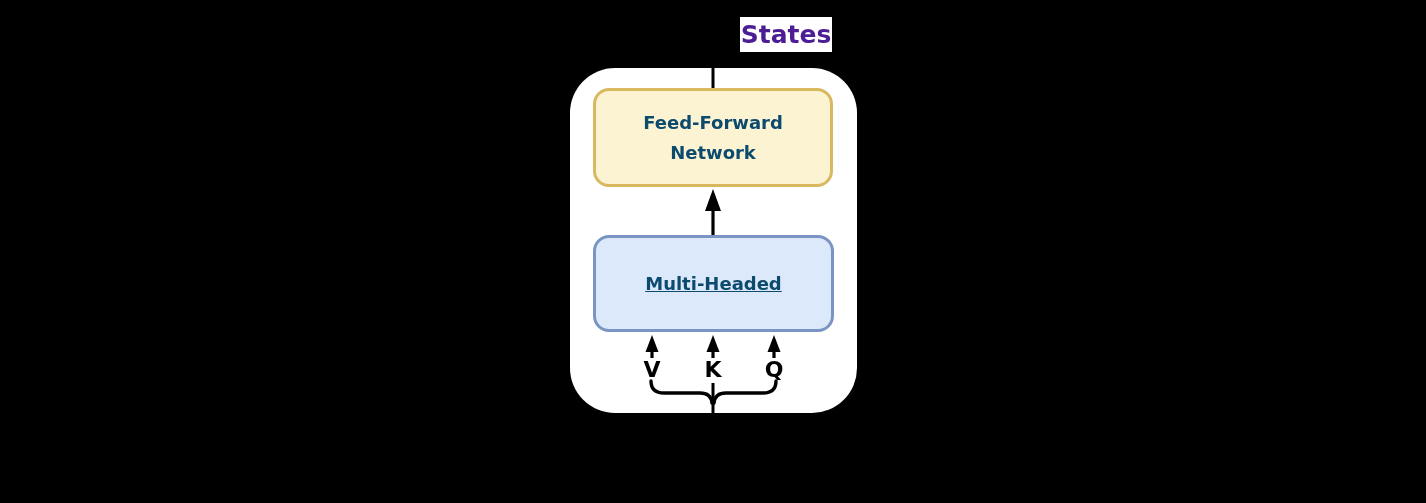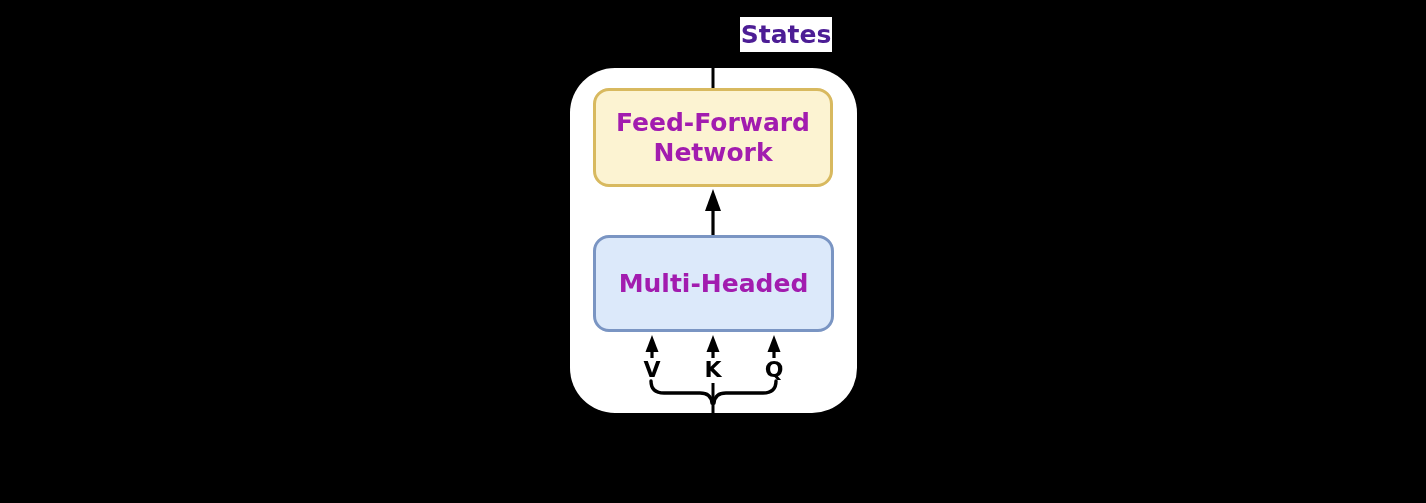--- a/index.html
+++ b/index.html
@@ -36,42 +36,43 @@
   }
   .node-box {
     position: absolute;
     z-index: 3;
     display: flex;
     flex-direction: column;
     align-items: center;
     justify-content: center;
     text-align: center;
     font-weight: 700;
-    font-size: 25px;
+    font-size: 18px;
     line-height: 30px;
-    color: #a21caf;
+    color: #0c4a6e;
     box-sizing: border-box;
   }
   .ffn-box {
     left: 593px;
     top: 88px;
     width: 240px;
     height: 99px;
     background: #FCF3D2;
     border: 3px solid #D8B95F;
     border-radius: 16px;
   }
   .attn-box {
     left: 593px;
     top: 235px;
     width: 241px;
     height: 97px;
     background: #DCE9FA;
     border: 3px solid #7A95C3;
     border-radius: 16px;
+    text-decoration: underline;
   }
   .states-label {
     position: absolute;
     left: 740px;
     top: 17px;
     width: 92px;
     height: 35px;
     background: #ffffff;
     color: #4c1d95;
     font-weight: 700;

